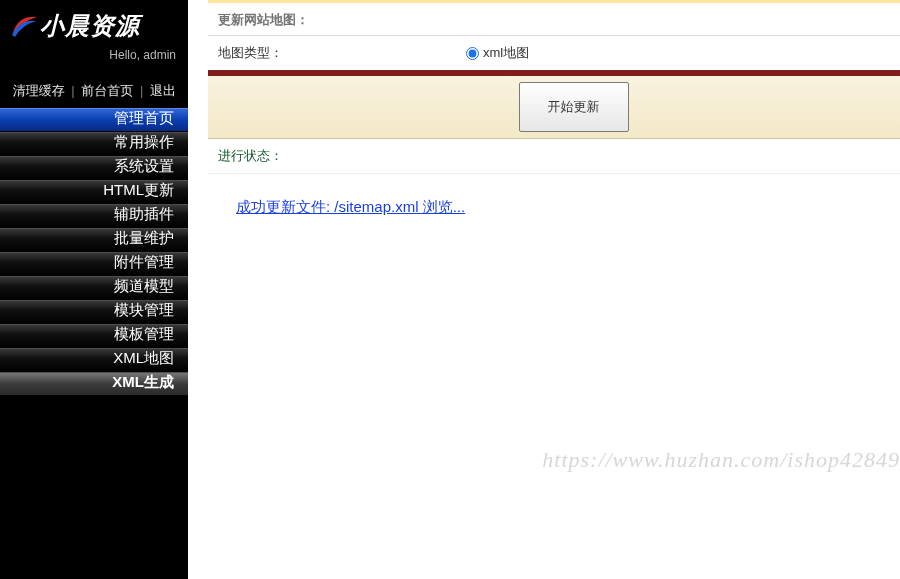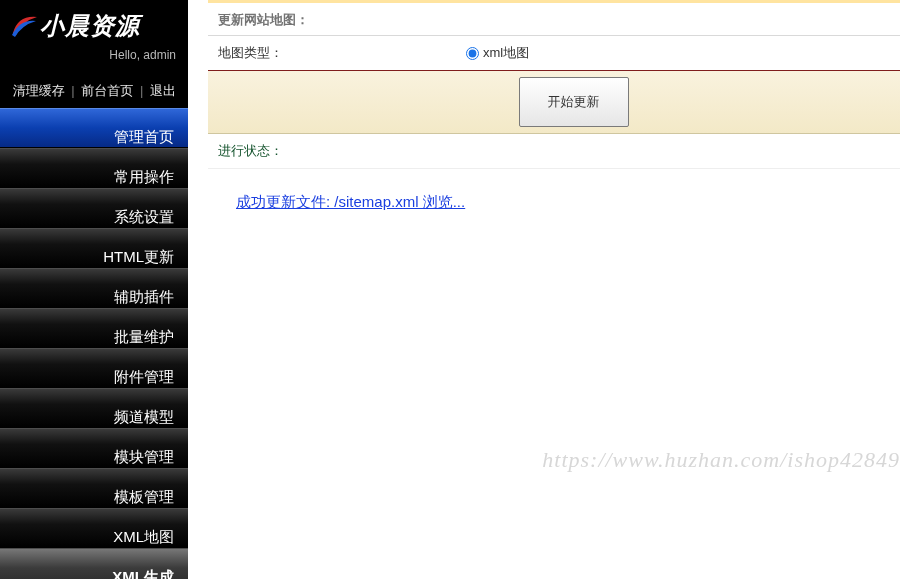--- a/index.html
+++ b/index.html
@@ -10,21 +10,21 @@
 .sidebar { width:188px; height:100%; background:#000; color:#fff; display:flex; flex-direction:column; }
 .logo-wrap { padding:10px 10px 6px 10px; }
 .logo { display:flex; align-items:center; }
 .logo-text { font-size:24px; font-weight:bold; font-style:italic; color:#fff; letter-spacing:1px; }
 .user-block { text-align:right; padding:0 12px; font-size:12px; color:#b8b8b8; }
 .quick-links { text-align:right; padding:2px 12px 8px 12px; font-size:13px; color:#e6e6e6;margin-top:18px; }
 .quick-links span { cursor:pointer; }
 .sep { color:#7a7a7a; padding:0 3px; }
 .menu { display:flex; flex-direction:column; }
 .menu-item {
-  height:40px; display:flex; align-items:flex-end; justify-content:flex-end;
+  height:24px; display:flex; align-items:flex-start; justify-content:flex-end;
   padding-right:14px; font-size:15px; color:#fff; cursor:pointer;
   background:linear-gradient(#3a3a3a 0%, #111 40%, #000 100%);
   border-top:1px solid #4d4d4d; border-bottom:1px solid #000;
 }
 .menu-item.blue {
   background:linear-gradient(#2f67d8 0%, #0b3fb0 50%, #062a86 100%);
   border-top:1px solid #5a8ae6;
 }
 .menu-item.active {
   background:linear-gradient(#777 0%, #3b3b3b 50%, #2a2a2a 100%);
@@ -33,21 +33,21 @@
 
 
 .main { flex:1; height:100%; background:#fff; padding:0 0 0 20px; position:relative; }
 .topbar { height:3px; background:#ffe4a0; width:100%; }
 .panel-title {
   padding:8px 10px 6px 10px; font-size:13px; color:#737373; font-weight:bold;
   border-bottom:1px solid #d9d9d9;
 }
 .row {
   display:flex; align-items:flex-start; font-size:13px; color:#333;
-  border-bottom:1px solid #7f1d1d;
+  border-bottom:6px solid #7f1d1d;
 }
 .row .cell-label { width:248px; padding:8px 10px; }
 .row .cell-value { flex:1; padding:8px 10px; display:flex; align-items:center; gap:4px; }
 .btn-row {
   background:linear-gradient(#f9f2de,#f3e9c7);
   border-bottom:1px solid #cfc69f; padding:6px 0; text-align:center;
 }
 .start-btn {
   display:inline-block; padding:15px 28px; font-size:13px; color:#333;
   border:1px solid #7a7a7a; background:linear-gradient(#fff,#e6e6e6);

